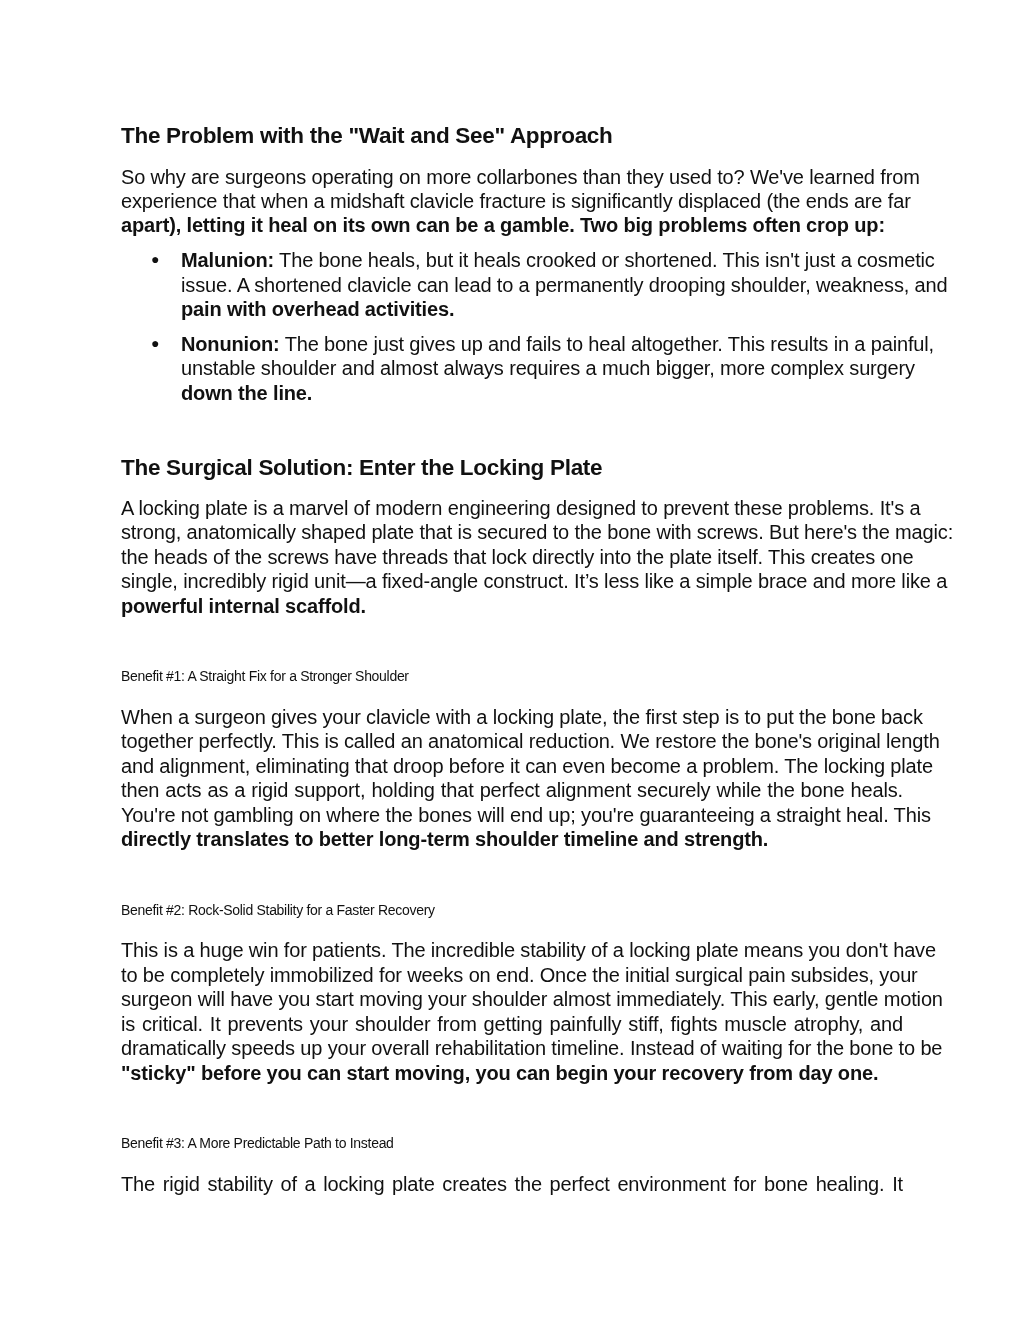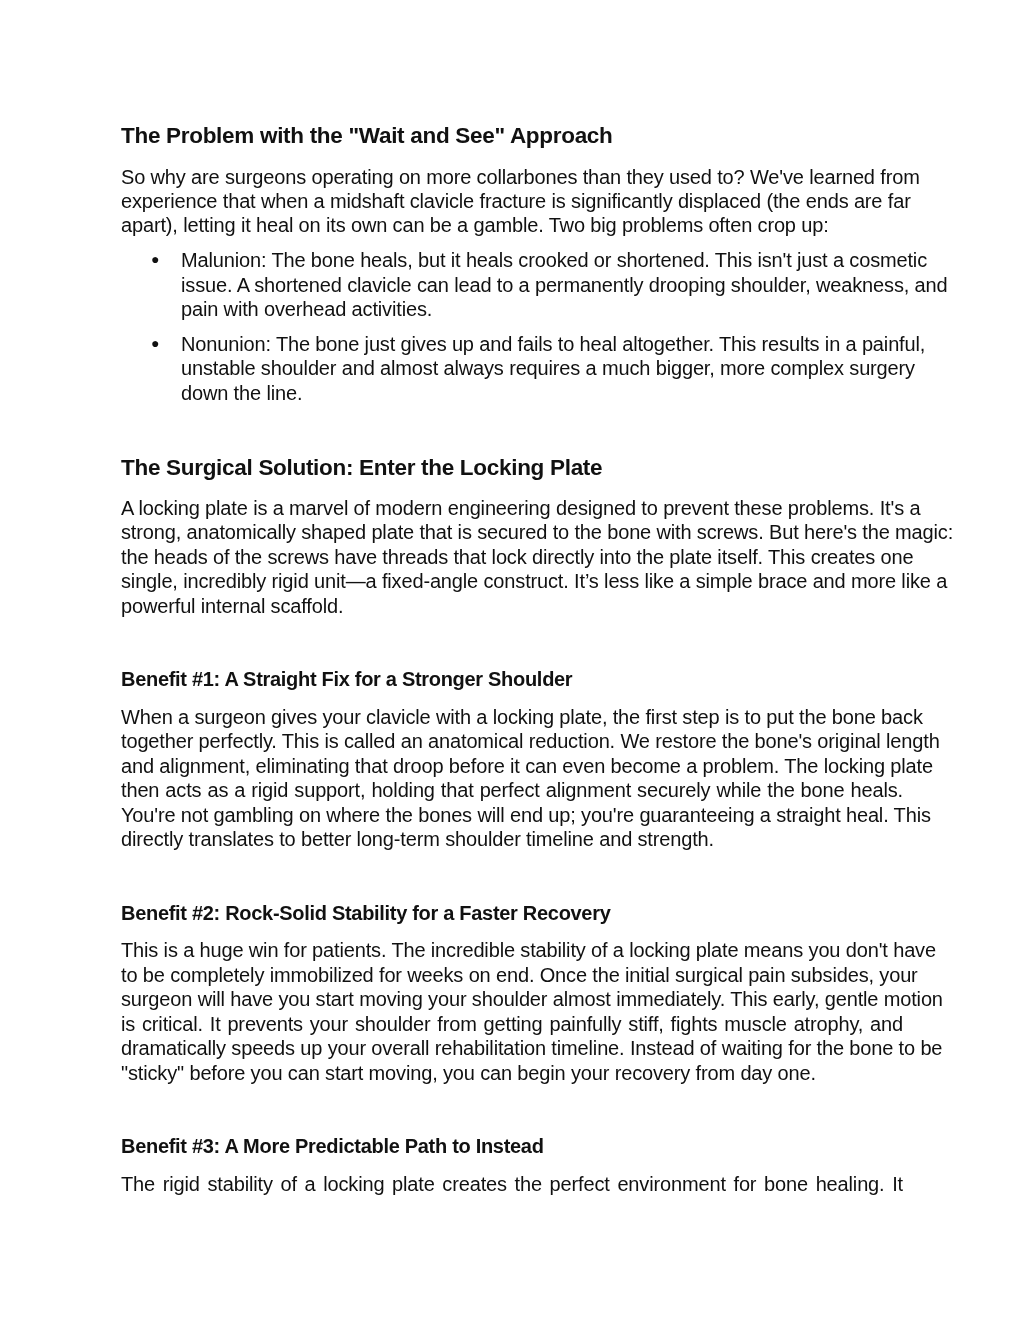--- a/index.html
+++ b/index.html
@@ -1,26 +1,26 @@
 <!DOCTYPE html>
 <html><head>
 <meta charset="utf-8">
 <style>
   html, body { margin: 0; padding: 0; background: #ffffff; }
   body { width: 1024px; height: 1325px; position: relative; overflow: hidden;
          font-family: "Liberation Sans", "DejaVu Sans", sans-serif; color: #111111; }
   .page { position: absolute; left: 0; top: 0; width: 1024px; height: 1325px; background: #ffffff; }
   .h1 { position: absolute; left: 121px; font-size: 22.5px; font-weight: bold; letter-spacing: -0.3px; white-space: nowrap; }
-  .h2 { position: absolute; left: 121px; font-size: 20px; font-weight: bold; letter-spacing: -0.3px; white-space: nowrap; }
+  .h2 { position: absolute; left: 121px; font-size: 14px; font-weight: normal; letter-spacing: -0.3px; white-space: nowrap; }
   .line { position: absolute; left: 121px; width: 782px; font-size: 20px; line-height: 20px;
           text-align: justify; text-align-last: justify; white-space: nowrap; letter-spacing: -0.15px; }
-  .line.last { text-align-last: left; }
+  .line.last { text-align-last: left; font-weight: bold; }
   .line.ind { left: 181px; width: 722px; }
   .bullet { position: absolute; left: 151px; font-size: 14px; }
-  .lbl { font-weight: normal; }
+  .lbl { font-weight: bold; }
 </style>
 </head>
 <body>
 
 <div class="page">
 
   <div class="h1" style="top:123px">The Problem with the "Wait and See" Approach</div>
   <div class="line" style="top:167px">So why are surgeons operating on more collarbones than they used to? We've learned from</div>
   <div class="line" style="top:191px">experience that when a midshaft clavicle fracture is significantly displaced (the ends are far</div>
   <div class="line last" style="top:215px">apart), letting it heal on its own can be a gamble. Two big problems often crop up:</div>

